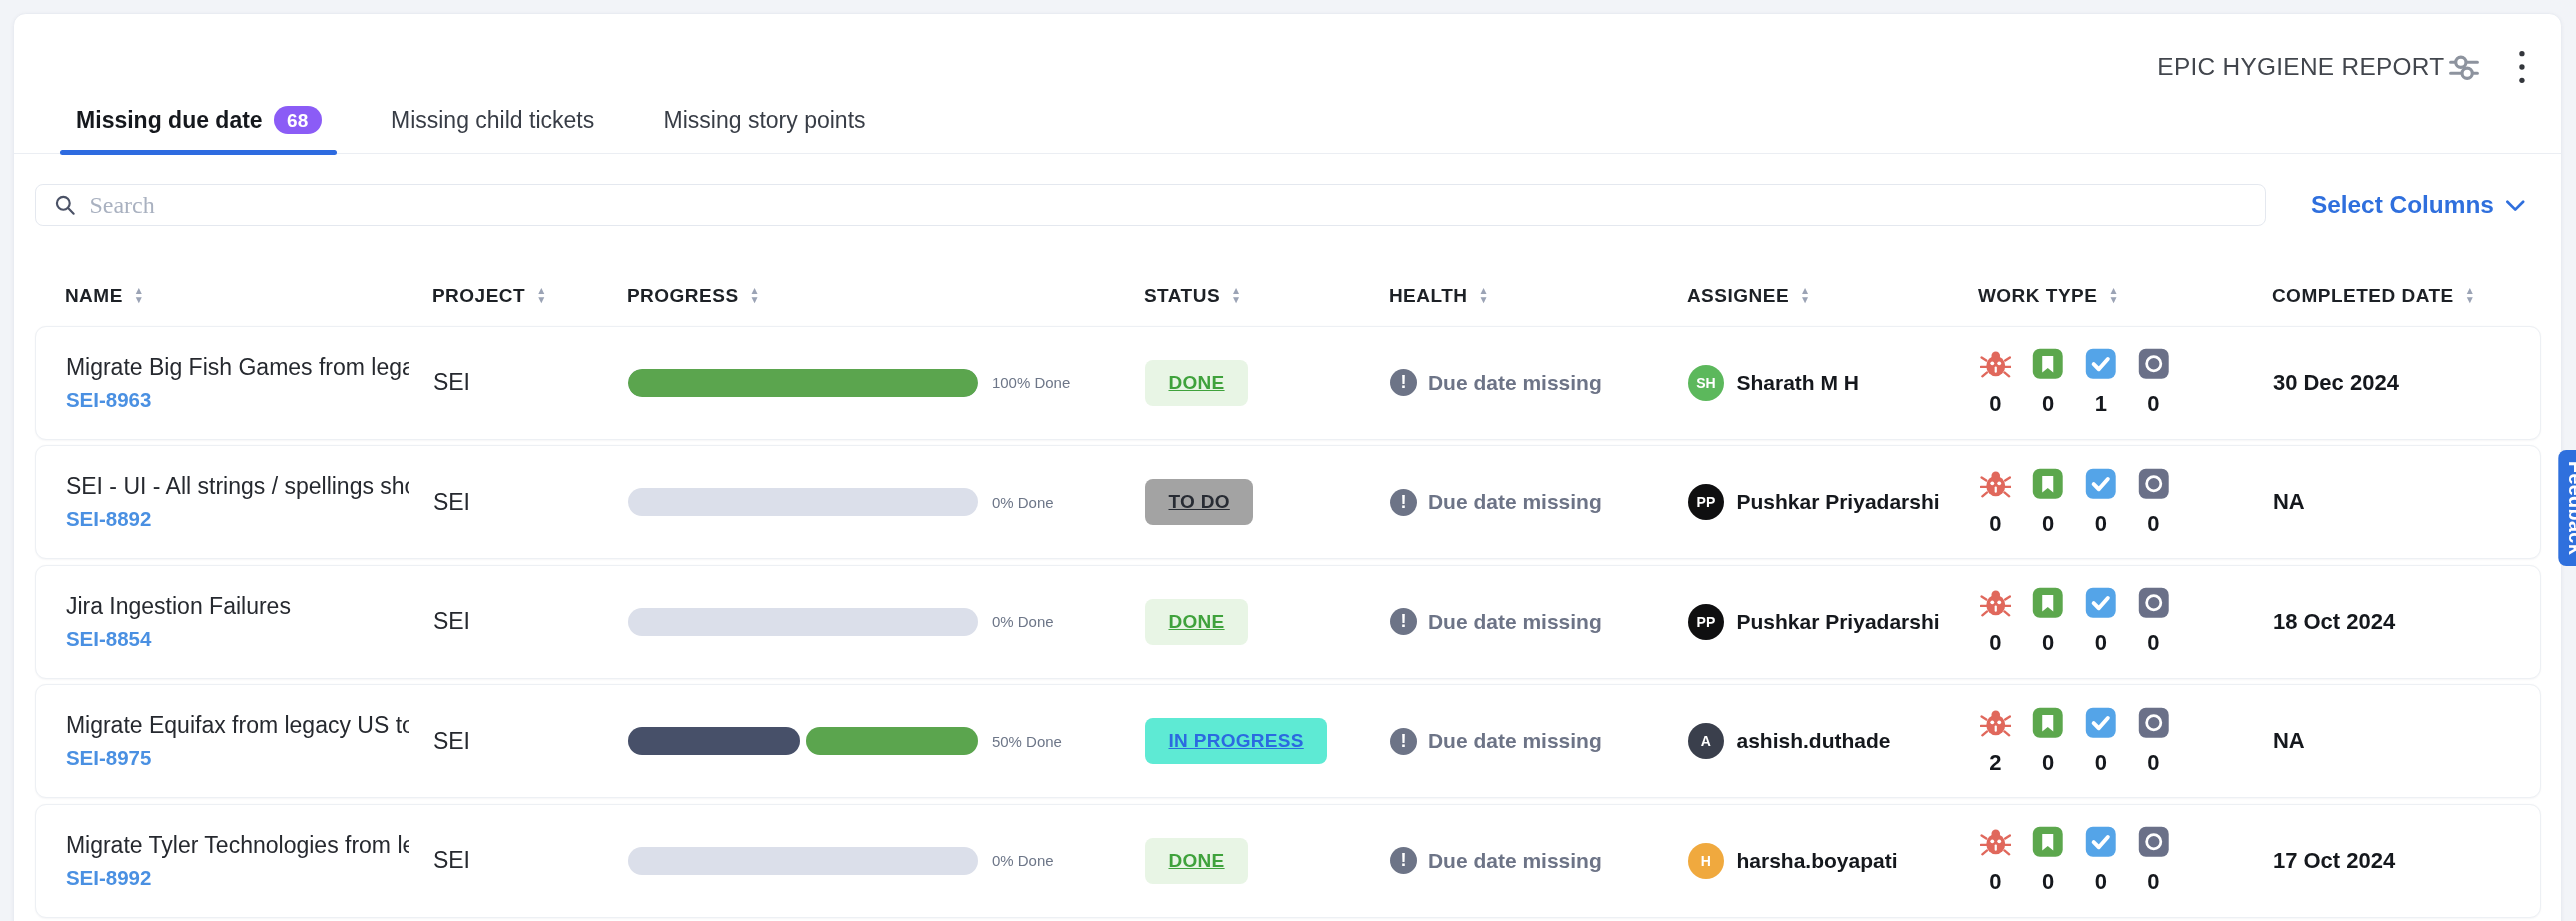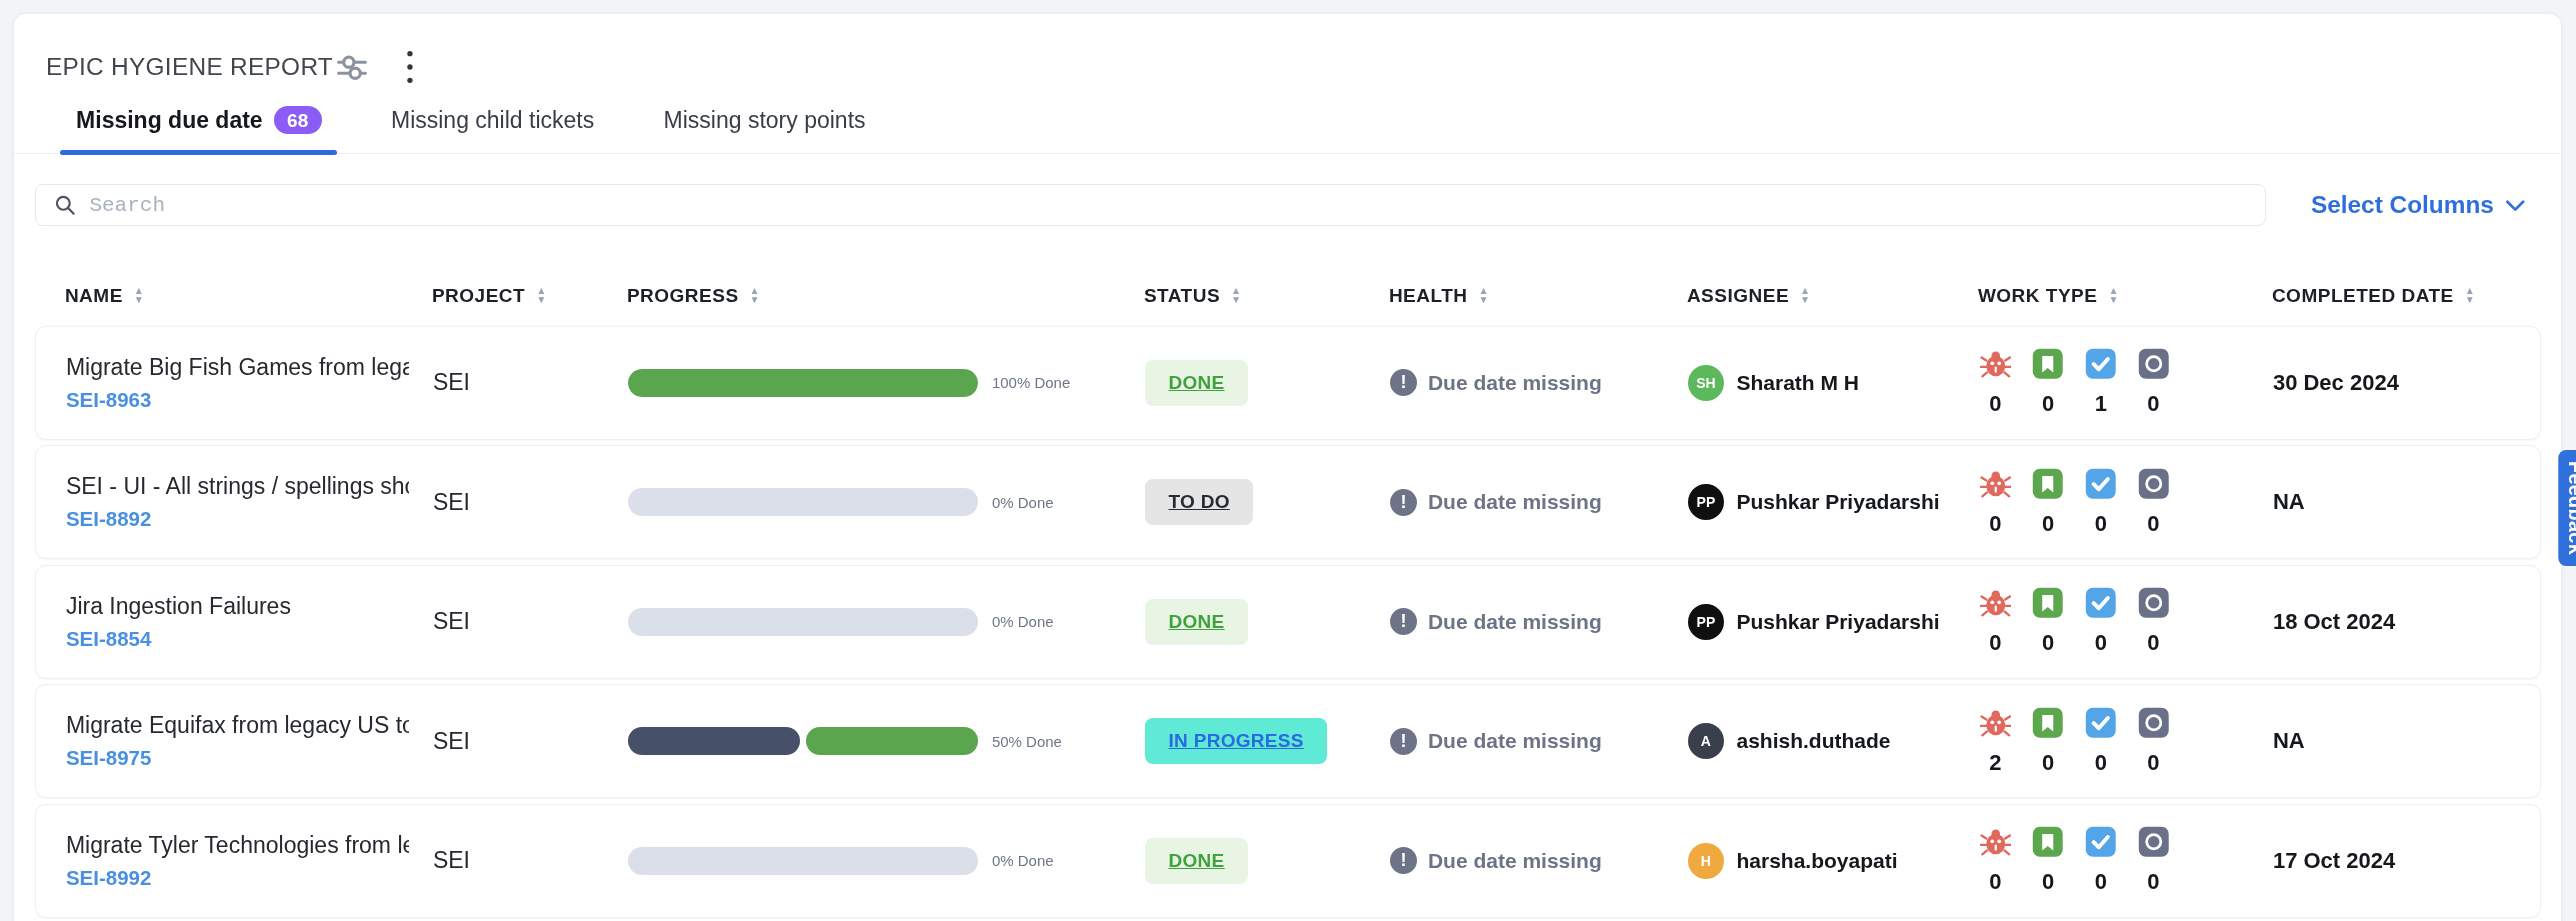--- a/index.html
+++ b/index.html
@@ -4,43 +4,43 @@
 <style>
   * { margin:0; padding:0; box-sizing:border-box; }
   html,body { width:2576px; height:921px; overflow:hidden; background:#f2f4f8;
               font-family:"Liberation Sans", sans-serif; }
 
   .card { position:absolute; left:13.4px; top:13.4px; width:2549px; height:945px;
           background:#ffffff; border-radius:12.6px; border:0.8px solid #e9ecf2;
           box-shadow:0 1.6px 4.7px rgba(30,40,70,.05); }
 
   
-  .card-header { display:flex; justify-content:flex-start; align-items:center;
+  .card-header { display:flex; justify-content:flex-end; align-items:center;
                  padding:35px 36px 0 31.5px; }
   .report-title { font-size:24.4px; font-weight:500; color:#42464d; letter-spacing:0.3px; }
   .header-actions { display:flex; align-items:center; gap:35px; }
   .icon-btn { display:flex; align-items:center; justify-content:center; cursor:pointer; }
 
   
   .tabs-row { display:flex; align-items:flex-end; gap:38px; padding:20.5px 31.5px 0 46px;
               border-bottom:1.6px solid #ebeef3; }
   .tab { display:flex; align-items:center; gap:11px; padding:0 15.7px 19px 15.7px;
          font-size:23px; color:#383d46; font-weight:500; position:relative; cursor:pointer; }
   .tab.active { font-weight:700; color:#15181d; }
   .tab.active::after { content:""; position:absolute; left:0; right:0; bottom:-1.6px;
                        height:4.7px; border-radius:3.1px; background:#2e6be0; }
   .tab-badge { background:#8b5cf6; color:#fff; font-size:19px; font-weight:600;
                padding:4.7px 13.4px; border-radius:786px; line-height:1; }
 
   
   .toolbar { display:flex; align-items:center; margin:30px 36px 0 20.5px; }
   .search-box { flex:1; display:flex; align-items:center; gap:12.6px; height:42px;
                 border:1.6px solid #e4e8ef; border-radius:7.9px; padding:0 17.3px; background:#fff; }
-  .search-box input { border:none; outline:none; font-size:21px; color:#4c1d95; width:100%;
-                      font-family:Liberation Mono, monospace; }
+  .search-box input { border:none; outline:none; font-size:24px; color:#4c1d95; width:100%;
+                      font-family:Liberation Serif, serif; }
   .search-box input::placeholder { color:#a9b1c0; }
   .select-columns { display:flex; align-items:center; gap:11px; margin-left:45px;
                     color:#2f6fdd; font-size:24.4px; font-weight:700; cursor:pointer; white-space:nowrap; }
 
   
   .grid { display:grid; grid-template-columns:367px 195px 517px 245px 298px 291px 294px 1fr;
           align-items:center; }
   .thead { margin:54px 20.5px 0; padding:0 30px; height:31.5px; }
   .th { display:flex; align-items:center; gap:11px; font-size:19px; font-weight:700;
         color:#1d2126; letter-spacing:0.5px; cursor:pointer; }
@@ -58,21 +58,21 @@
   .pbar { width:350px; height:28px; border-radius:14px; background:#dbdfea; overflow:hidden; flex-shrink:0; }
   .pbar.split { background:transparent; display:flex; gap:6.3px; overflow:visible; }
   .seg { height:28px; border-radius:14px; }
   .seg.green { background:#5ba54e; }
   .seg.dark { background:#475069; }
   .plabel { font-size:15px; color:#6d7688; white-space:nowrap; }
 
   .chip { display:inline-block; font-size:19px; font-weight:700; letter-spacing:0.3px;
           padding:11.8px 23.6px; border-radius:7.9px; white-space:nowrap;text-decoration:underline; }
   .chip.done { background:#e8f5e5; color:#3fa23c; }
-  .chip.todo { background:#e5e5e5; color:#272b33; }
+  .chip.todo { background:#a3a3a3; color:#272b33; }
   .chip.inprogress { background:#5eead4; color:#2b6ae0; }
 
   .cell-health { display:flex; align-items:center; gap:11px; }
   .health-ic { width:27px; height:27px; border-radius:50%; background:#6d7487; color:#fff;
                font-size:18px; font-weight:700; display:flex; align-items:center; justify-content:center; flex-shrink:0; }
   .health-tx { font-size:21px; font-weight:600; color:#6d7487; white-space:nowrap; }
 
   .cell-assignee { display:flex; align-items:center; gap:12.6px; }
   .avatar { width:36px; height:36px; border-radius:50%; color:#fff; font-size:14px; font-weight:700;
             display:flex; align-items:center; justify-content:center; flex-shrink:0; }

